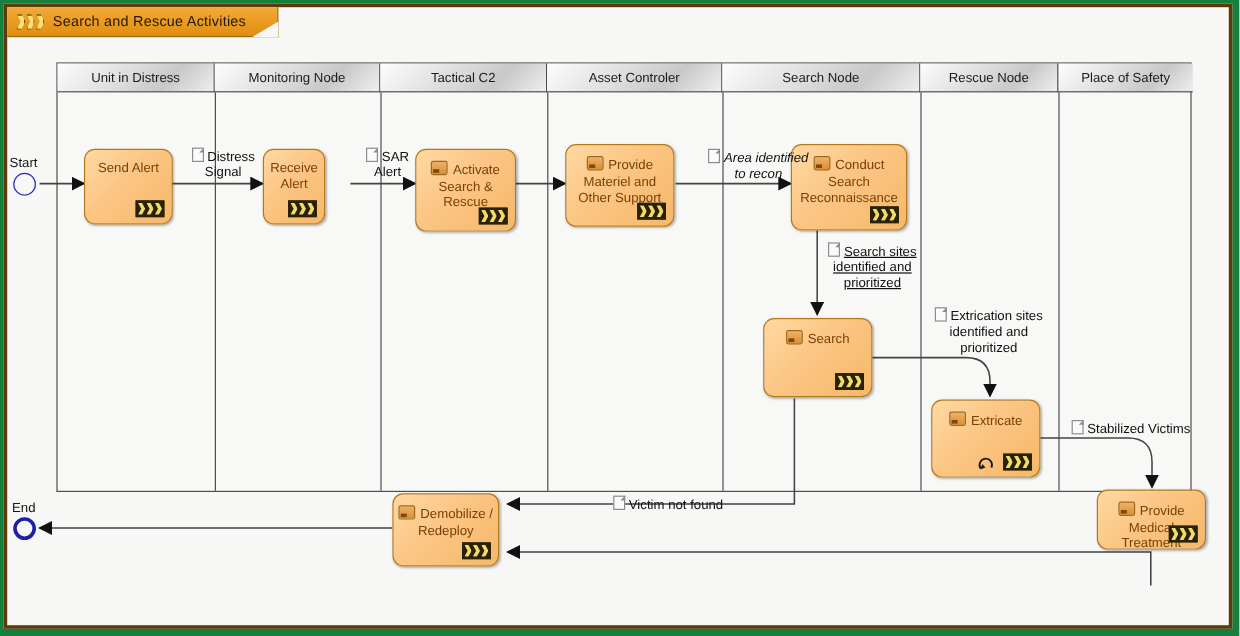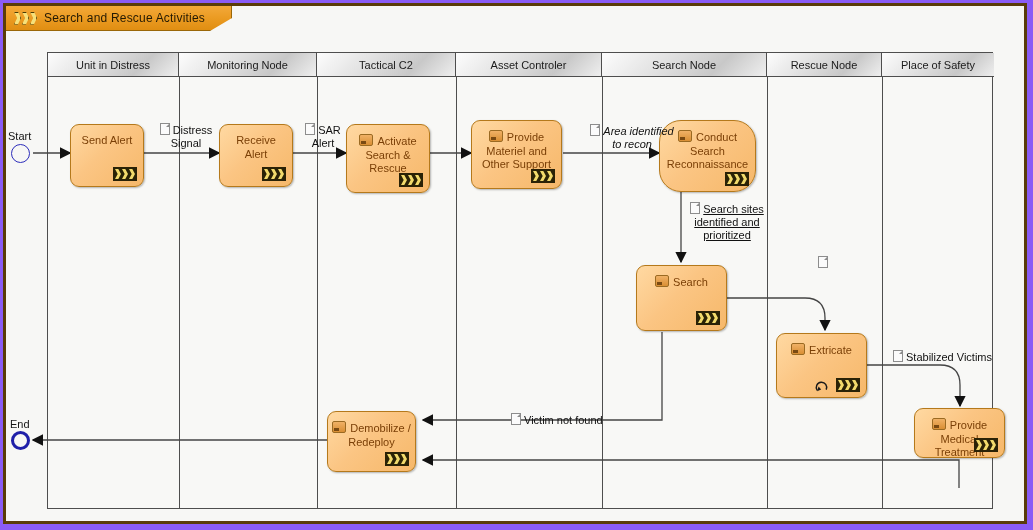--- a/index.html
+++ b/index.html
@@ -1,17 +1,17 @@
 <!DOCTYPE html>
 <html><head>
 <meta charset="utf-8">
 <style>
   html,body{margin:0;padding:0;background:#ffffff;}
   body{font-family:"Liberation Sans",sans-serif;}
-  #root{position:relative;width:1033px;height:530px;background:#8b5cf6;overflow:hidden;}
+  #root{position:relative;width:1033px;height:530px;background:#15803d;overflow:hidden;}
 
   
   .frame{position:absolute;left:3px;top:3px;width:1024px;height:521px;
          border:3px solid #5a3c09;background:#f7f7f5;box-sizing:border-box;}
 
   
   .tab{position:absolute;left:6px;top:6px;height:25px;
        background:linear-gradient(180deg,#f3a93a 0%,#eb9b22 50%,#e08e12 100%);
        border:1px solid #9a6708;border-left:none;border-top:none;
        display:flex;align-items:center;padding:0 26px 0 8px;box-sizing:border-box;
@@ -19,21 +19,21 @@
   .tab-notch{position:absolute;right:-1px;top:0;width:22px;height:25px;
        background:#f7f7f5;
        clip-path:polygon(100% 0,100% 100%,0 100%,100% 48%);}
   .tab-title{font-size:12px;color:#241a04;white-space:nowrap;letter-spacing:.2px;}
   .chev-ico{display:inline-flex;align-items:center;gap:1px;margin-right:7px;}
   .chev-ico i{display:block;width:7px;height:13px;background:#f5e07a;
        border:1px solid #4a3b04;box-sizing:border-box;
        clip-path:polygon(0 0,55% 0,100% 50%,55% 100%,0 100%,45% 50%);}
 
   
-  .pool{position:absolute;left:47px;top:52px;width:946px;height:457px;
+  .pool{position:absolute;left:47px;top:52px;width:946px;height:358px;
         border:1px solid #4e4e4e;box-sizing:border-box;background:#f8f8f6;}
   .lane-head{position:absolute;top:0;height:24px;
         background:linear-gradient(135deg,#fdfdfd 0%,#dcdcdc 45%,#c8c8c8 70%,#efefef 100%);
         border-right:1px solid #4e4e4e;border-bottom:1px solid #4e4e4e;
         box-sizing:border-box;display:flex;align-items:center;justify-content:center;}
   .lane-head span{font-size:11px;color:#1b1b1b;white-space:nowrap;}
   .lane-div{position:absolute;top:24px;bottom:0;width:1px;background:#4e4e4e;}
 
   
   .act{position:absolute;box-sizing:border-box;border:1px solid #b5791b;border-radius:9px;
@@ -157,21 +157,21 @@
 
   <div class="act" style="left:70px;top:124px;width:74px;height:63px;">
     <div class="act-label">Send Alert</div>
     <div class="badge">
         <i></i>
         <i></i>
         <i></i>
       </div>
   </div>
 
-  <div class="act" style="left:219px;top:124px;width:74px;height:63px;text-decoration:underline;">
+  <div class="act" style="left:219px;top:124px;width:52px;height:63px;text-decoration:underline;">
     <div class="act-label">Receive Alert</div>
     <div class="badge">
         <i></i>
         <i></i>
         <i></i>
       </div>
   </div>
 
   <div class="act" style="left:346px;top:124px;width:84px;height:69px;">
     <div class="act-label"><span class="mini"></span><span>Activate Search &amp; Rescue</span></div>
@@ -184,21 +184,21 @@
 
   <div class="act" style="left:471px;top:120px;width:91px;height:69px;">
     <div class="act-label"><span class="mini"></span><span>Provide Materiel and Other Support</span></div>
     <div class="badge">
         <i></i>
         <i></i>
         <i></i>
       </div>
   </div>
 
-  <div class="act" style="left:659px;top:120px;width:97px;height:72px;border-radius:22px;">
+  <div class="act" style="left:659px;top:120px;width:97px;height:72px;">
     <div class="act-label"><span class="mini"></span><span>Conduct Search Reconnaissance</span></div>
     <div class="badge">
         <i></i>
         <i></i>
         <i></i>
       </div>
   </div>
 
   <div class="act" style="left:636px;top:265px;width:91px;height:66px;">
     <div class="act-label"><span class="mini"></span><span>Search</span></div>
@@ -250,21 +250,21 @@
 
   <div class="msg wrap" style="left:586px;top:124px;width:92px;text-align:center;font-style:italic;">
     <span class="doc"></span><span>Area identified to recon</span>
   </div>
 
   <div class="msg wrap" style="left:684px;top:202px;width:86px;text-decoration:underline;">
     <span class="doc"></span><span>Search sites identified and prioritized</span>
   </div>
 
   <div class="msg wrap" style="left:770px;top:256px;width:108px;">
-    <span class="doc"></span>
+    <span class="doc"></span><span>Extrication sites identified and prioritized</span>
   </div>
 
   <div class="msg" style="left:893px;top:350px;">
     <span class="doc"></span><span>Stabilized Victims</span>
   </div>
 
   <div class="msg" style="left:490px;top:413px;padding-left:21px;">
     <span class="doc"></span><span>Victim not found</span>
   </div>
 

